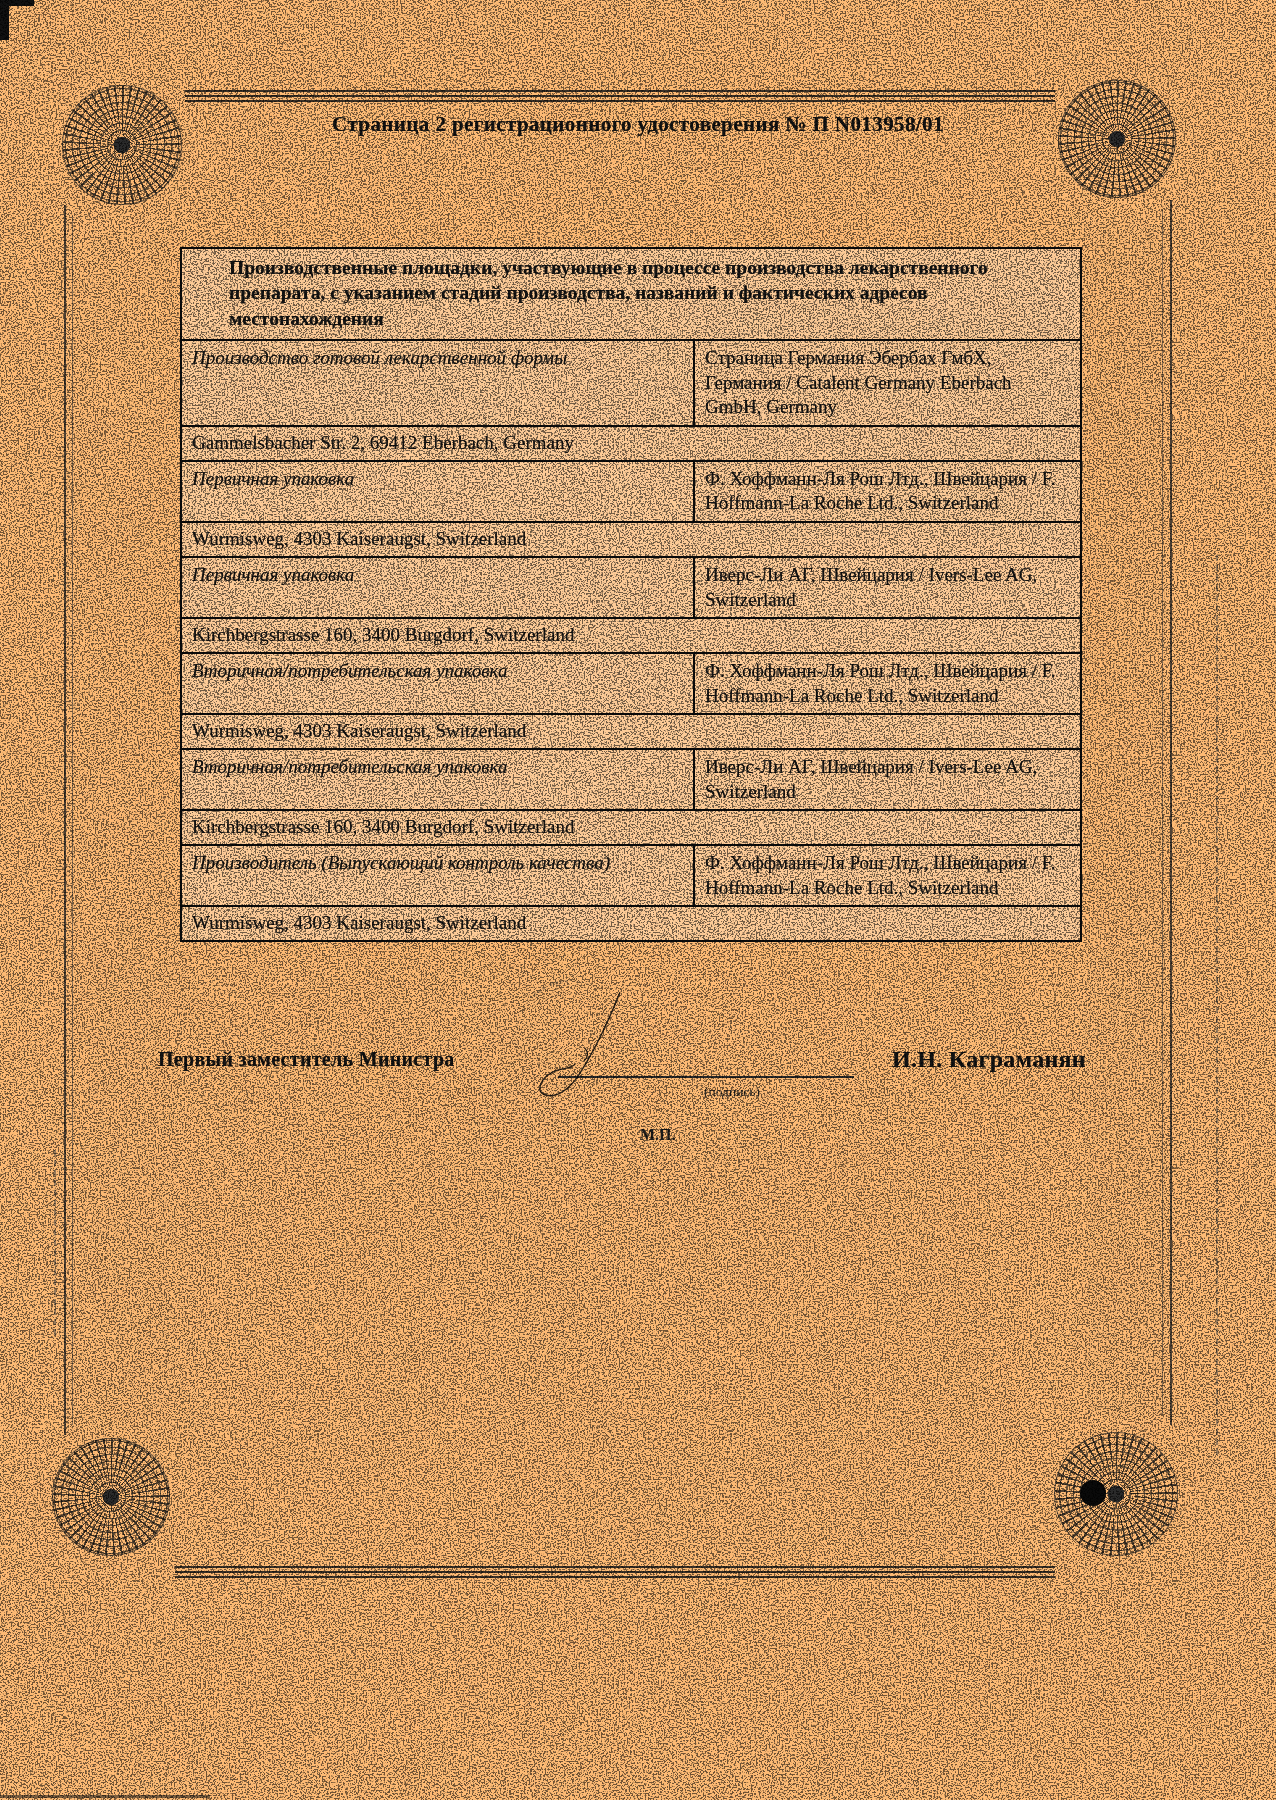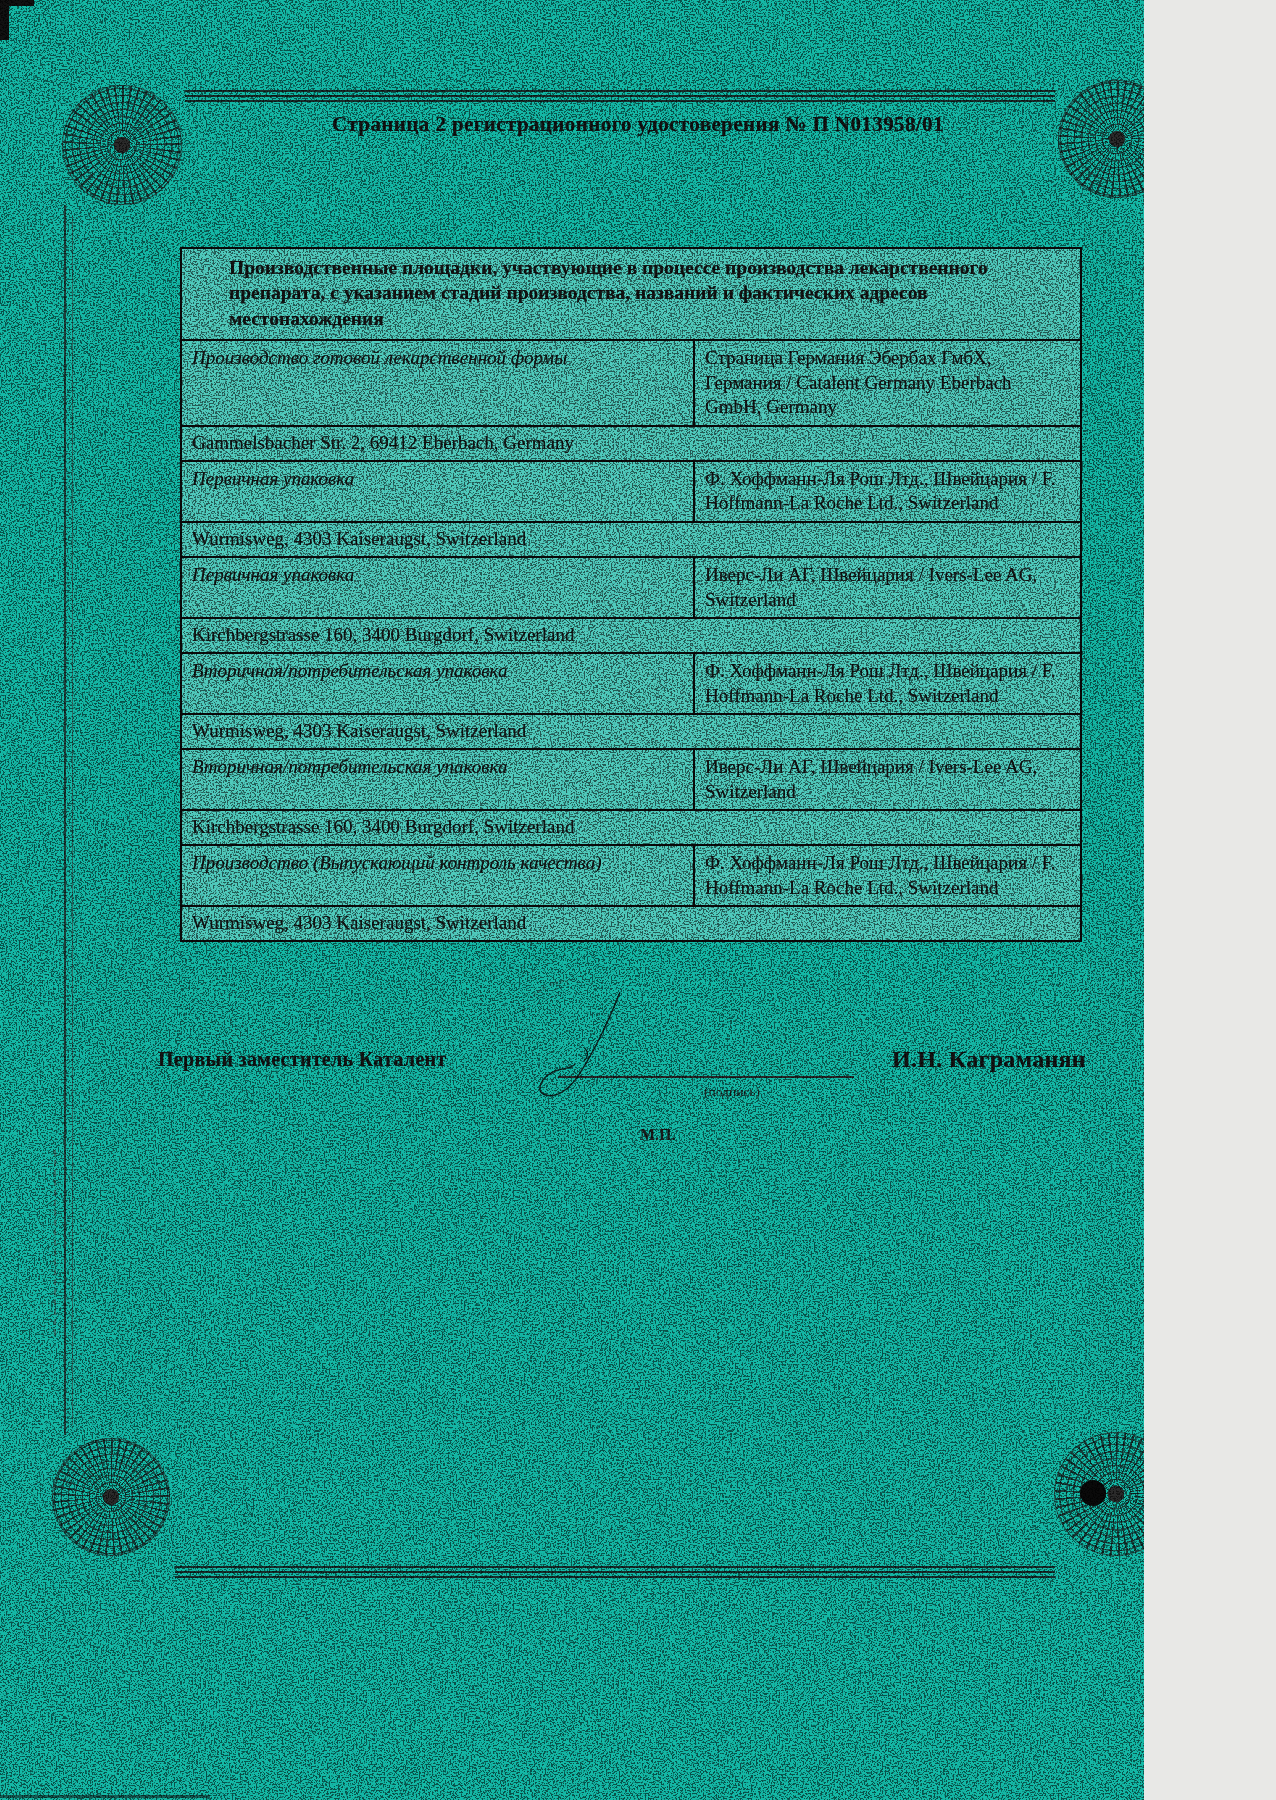--- a/index.html
+++ b/index.html
@@ -1,18 +1,18 @@
 <!DOCTYPE html>
 <html><head>
 <meta charset="utf-8">
 <style>
   html,body{margin:0;padding:0;background:#e8e8e6;}
   .page{
-    position:relative;width:1144px;height:1800px;overflow:hidden;
-    background:#14b8a6;color:#151515;
+    position:relative;width:1276px;height:1800px;overflow:hidden;
+    background:#fdba74;color:#151515;
     font-family:"Liberation Serif","DejaVu Serif",serif;
   }
   .abs{position:absolute;}
   
   .band{height:13px;background:repeating-linear-gradient(180deg,rgba(25,25,25,.85) 0 1.7px,transparent 1.7px 5.2px);}
   .vline{width:0;border-left:2px solid rgba(35,35,35,.8);}
   .vline2{width:0;border-left:1px solid rgba(60,60,60,.6);}
   .dashv{width:0;border-left:2px dashed rgba(70,70,70,.55);}
   .rosette{
     border-radius:50%;
@@ -121,30 +121,30 @@
           <div class="cell addr">Wurmisweg, 4303 Kaiseraugst, Switzerland</div>
         </div>
         <div class="trow">
           <div class="cell stage">Вторичная/потребительская упаковка</div>
           <div class="cell manu">Иверс-Ли АГ, Швейцария / Ivers-Lee AG, Switzerland</div>
         </div>
         <div class="trow">
           <div class="cell addr">Kirchbergstrasse 160, 3400 Burgdorf, Switzerland</div>
         </div>
         <div class="trow">
-          <div class="cell stage">Производство (Выпускающий контроль качества)</div>
+          <div class="cell stage">Производитель (Выпускающий контроль качества)</div>
           <div class="cell manu">Ф. Хоффманн-Ля Рош Лтд., Швейцария / F. Hoffmann-La Roche Ltd., Switzerland</div>
         </div>
         <div class="trow">
           <div class="cell addr">Wurmisweg, 4303 Kaiseraugst, Switzerland</div>
         </div>
       </div>
   </div>
 
-  <div class="abs minister">Первый заместитель Каталент</div>
+  <div class="abs minister">Первый заместитель Министра</div>
   <div class="abs sigline"></div>
   <div class="abs sigcaption">(подпись)</div>
   <div class="abs sealmark">М.П.</div>
   <div class="abs signer">И.Н. Каграманян</div>
 
   <svg class="abs" style="left:480px;top:870px;" width="440" height="340" viewBox="480 870 920 340">
     <g fill="none" stroke="#555" opacity="0.42">
       <circle cx="668" cy="1028" r="112" stroke-width="1.6" stroke-dasharray="2 3"></circle>
       <circle cx="668" cy="1028" r="86" stroke-width="1.2" stroke-dasharray="2 4"></circle>
       <circle cx="668" cy="1028" r="40" stroke-width="1" stroke-dasharray="1.5 4"></circle>

